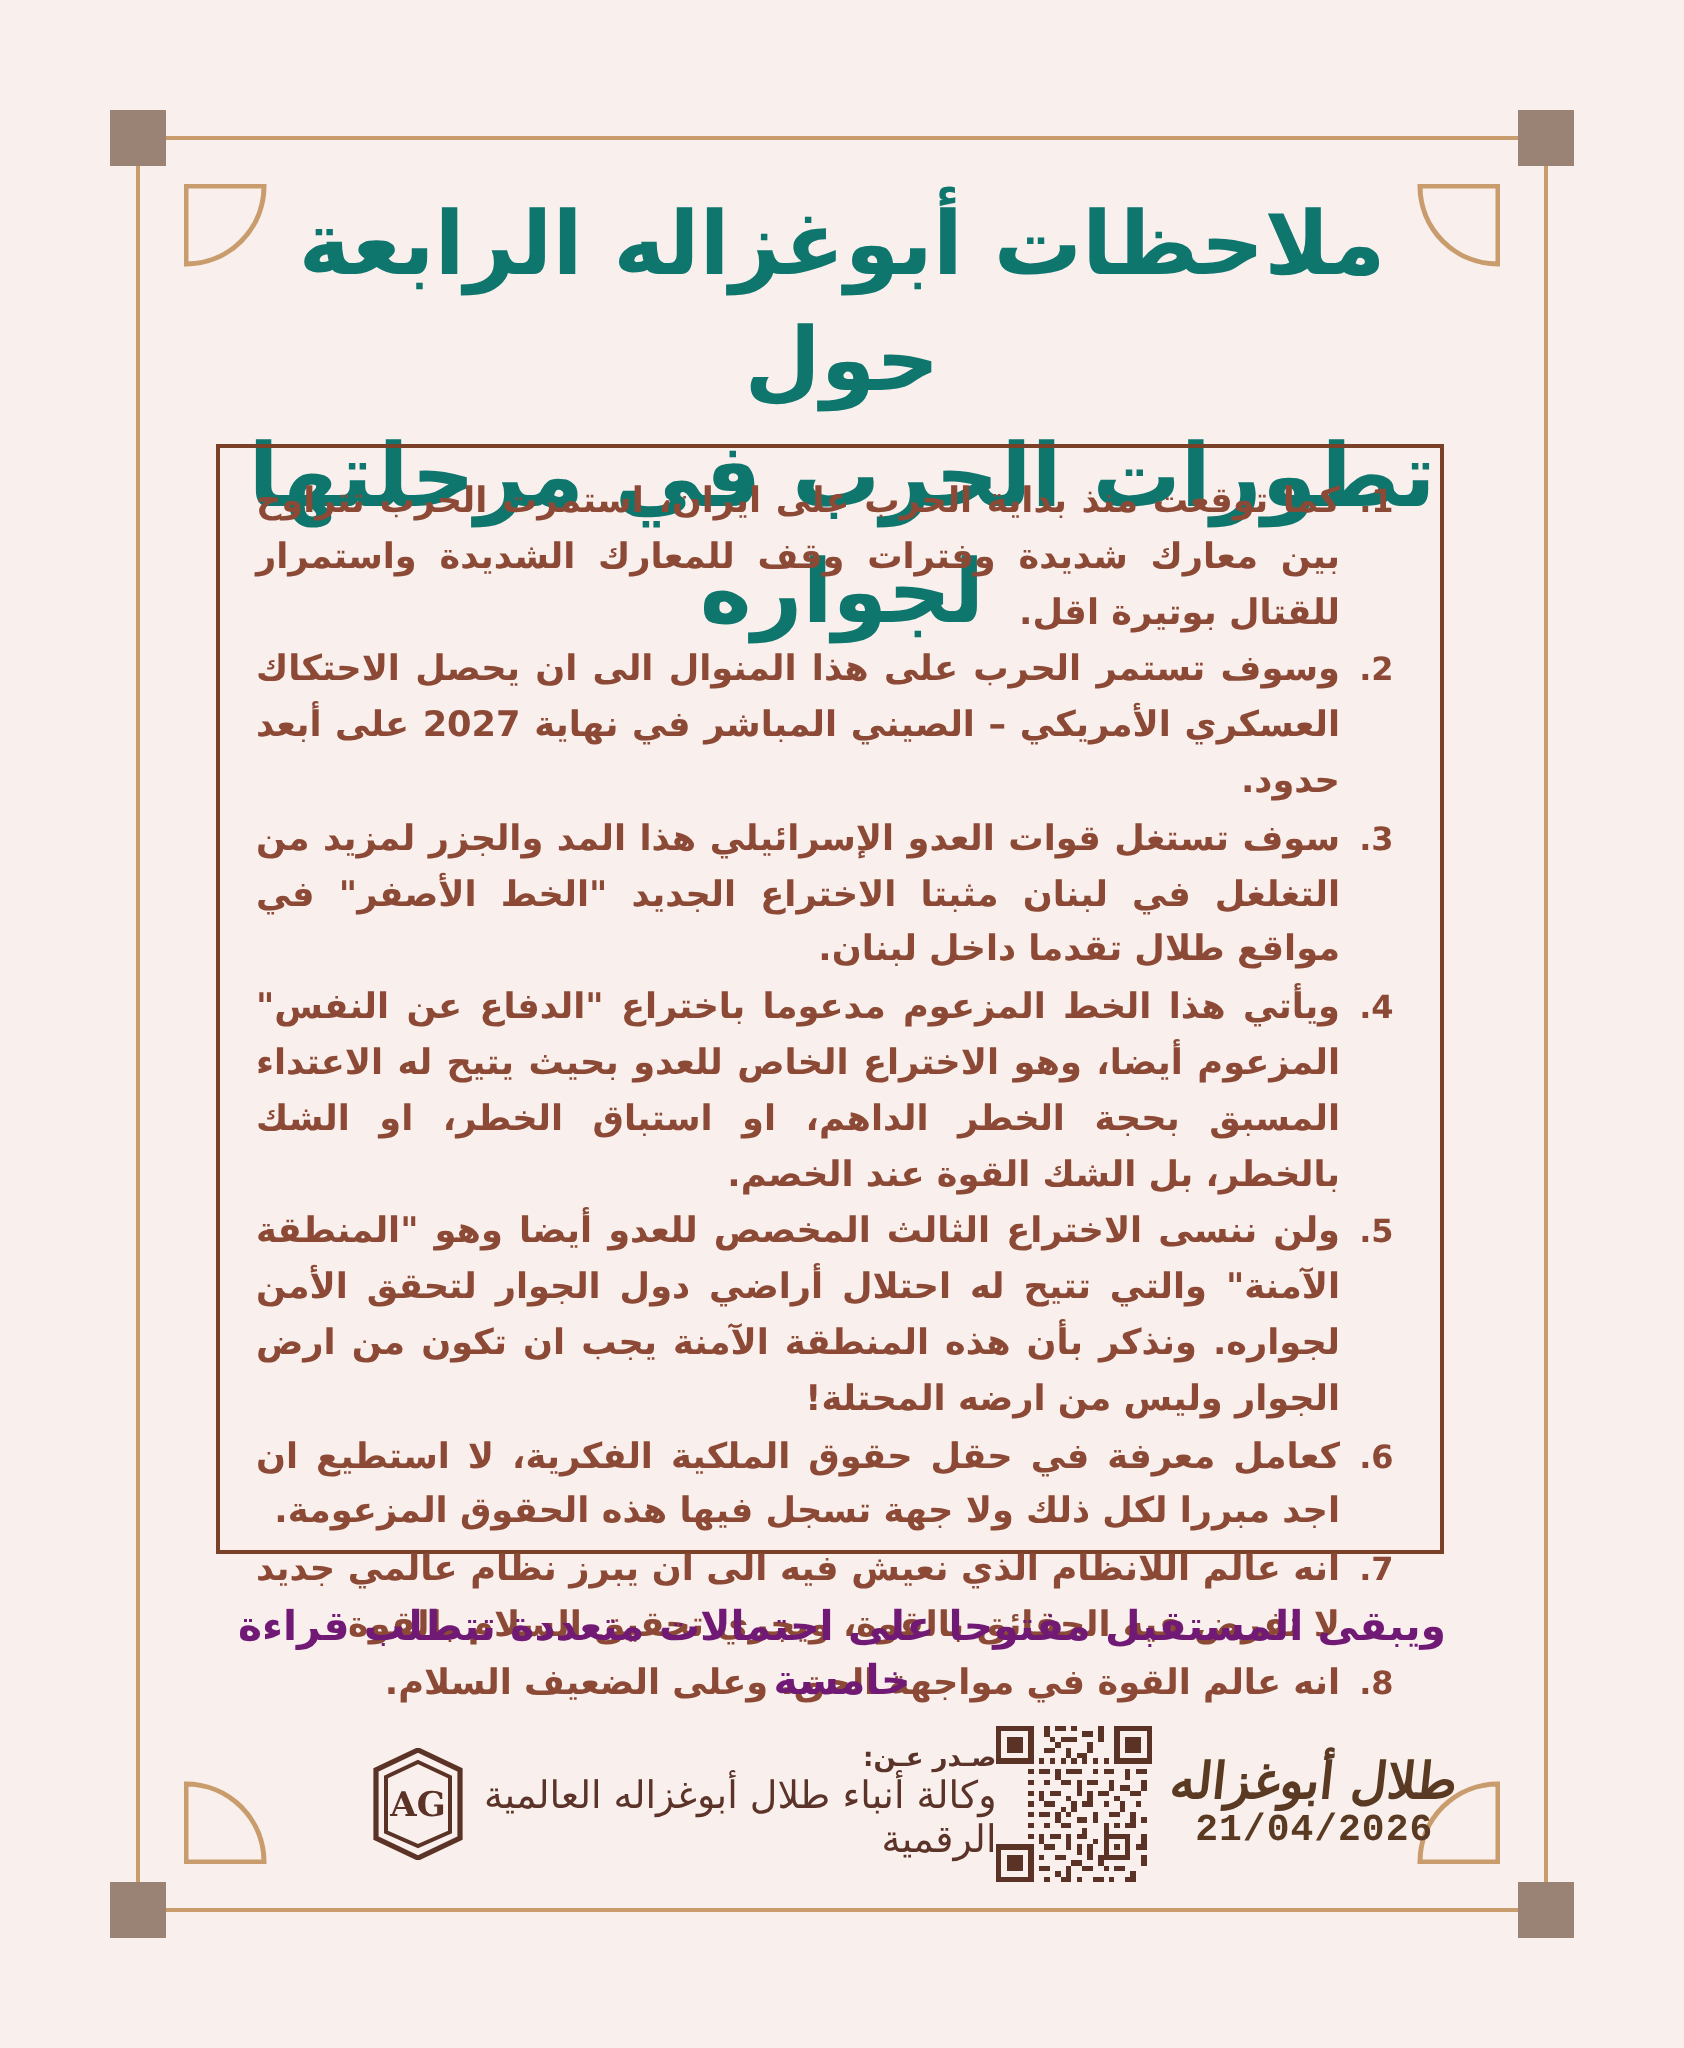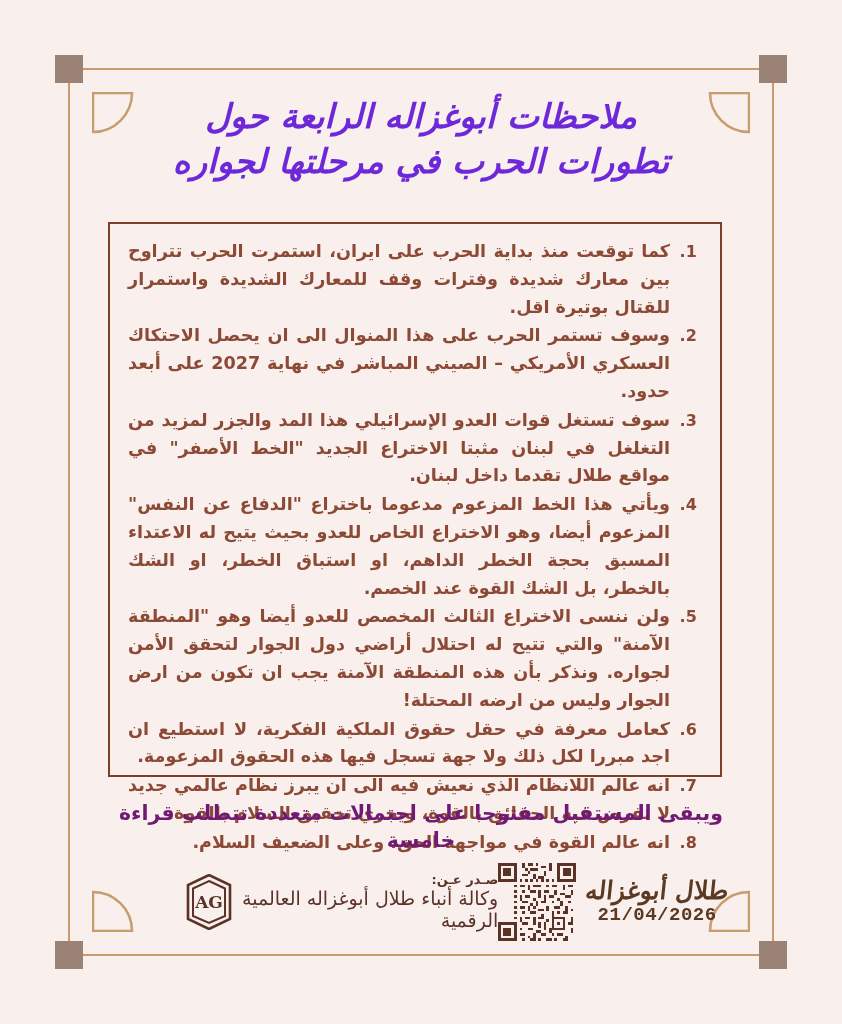--- a/index.html
+++ b/index.html
@@ -32,26 +32,25 @@
     box-sizing:border-box;pointer-events:none;
   }
   .inner-frame svg{width:100%;height:100%;display:block;}
 
   
   .title-wrap{
     position:absolute;left:110px;right:110px;top:94px;
     text-align:center;
   }
   .title-line{
-    color:#6d28d9;
-    font-size:34px;
+    color:#0f766e;
+    font-size:44px;
     font-weight:bold;
     line-height:1.32;
     letter-spacing:0px;
-    font-style:italic;
   }
 
   
   .content-box{
     position:absolute;left:108px;top:222px;right:120px;height:555px;
     border:2px solid #7a4028;
     box-sizing:border-box;
     padding:14px 18px 10px 18px;
   }
   ol.points{

